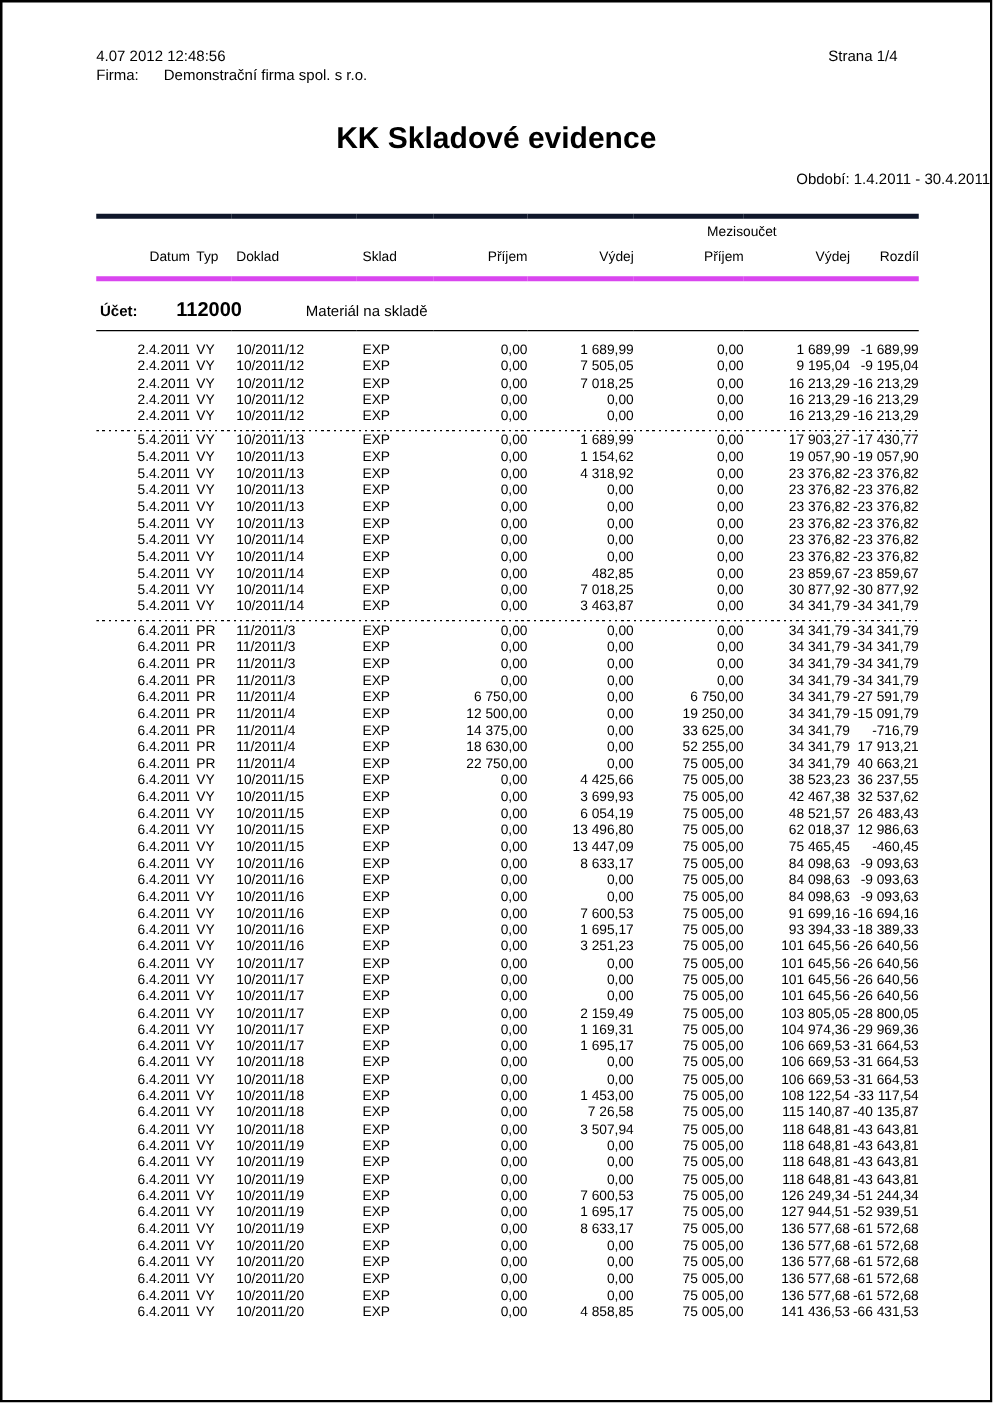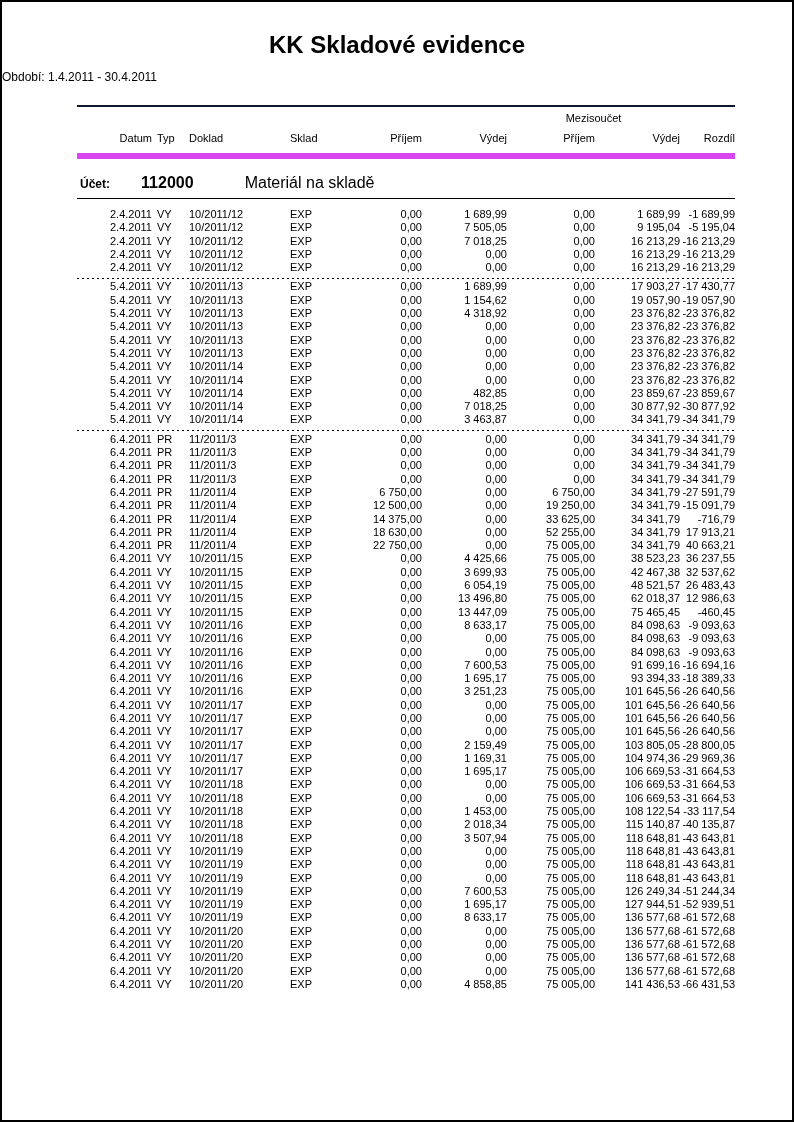--- a/index.html
+++ b/index.html
@@ -8,54 +8,61 @@
     border:2px solid #000; background:#fff; color:#000;
     font-family:"Liberation Sans", sans-serif; overflow:hidden;
   }
   .meta-row {
     display:flex; justify-content:space-between;
     margin:36px 74px 0 75px; font-size:12px; line-height:15px;
   }
   .firma-row { margin:0 74px 0 75px; font-size:12px; line-height:15px; }
   .firma-name { margin-left:20px; }
   .title { text-align:center; font-size:24px; line-height:30px; font-weight:bold; margin:28px 0 0 0; }
-  .period { text-align:left; font-size:12px; line-height:15px; margin-top:10px; }
+  .period { text-align:right; font-size:12px; line-height:15px; margin-top:10px; }
 
   table.report {
     border-collapse:collapse; table-layout:fixed;
     width:658px; margin:20px 0 0 75px; font-size:11px;
   }
   table.report td { padding:0; white-space:nowrap; overflow:hidden; }
   .r { text-align:right; }
   .c { text-align:center; }
   .pl5 { padding-left:5px !important; }
   .pl4 { padding-left:4px !important; }
 
-  thead tr.group-row td { border-top:2px solid #0f172a; height:17px; vertical-align:bottom; }
-  thead tr.label-row td { height:20px; vertical-align:bottom; border-bottom:6px solid #d946ef; padding-bottom:9px; }
+  thead tr.group-row td { border-top:4px solid #0f172a; height:17px; vertical-align:bottom; }
+  thead tr.label-row td { height:20px; vertical-align:bottom; border-bottom:4px solid #d946ef; padding-bottom:9px; }
 
   tbody.account-section td { border-bottom:1px solid #000; height:33px; vertical-align:bottom; padding-bottom:6px; }
   .acct-label { font-weight:bold; font-size:12px; margin-left:3px; }
   .acct-num { font-weight:bold; font-size:16px; margin-left:28px; }
-  .acct-name { font-size:16px; margin-left:48px; }
+  .acct-name { font-size:12px; margin-left:48px; }
 
   tbody.data-section tr.spacer td { height:9px; border:none; }
   tbody.data-section td { height:13.3px; line-height:13.3px; }
   tbody.data-section tr.sep td { height:6px; }
   tbody.data-section tr.sep .dash {
     height:1px; margin-top:2px;
     background:repeating-linear-gradient(90deg,#000 0,#000 2px,transparent 2px,transparent 5px);
   }
 </style>
 </head>
 <body>
 
 <div class="page">
 
-
+  <div class="meta-row">
+    <span>4.07 2012 12:48:56</span>
+    <span>Strana 1/4</span>
+  </div>
+
+  <div class="firma-row">
+    <span>Firma:</span><span class="firma-name">Demonstrační firma spol. s r.o.</span>
+  </div>
 
   <div class="title">KK Skladové evidence</div>
   <div class="period">Období: 1.4.2011 - 30.4.2011</div>
 
   <table class="report">
     <colgroup>
       <col style="width:75px">
         <col style="width:33px">
         <col style="width:100px">
       <col style="width:62px">
@@ -109,21 +116,21 @@
         </tr>
         <tr>
           <td class="r">2.4.2011</td>
           <td class="pl5">VY</td>
           <td class="pl4">10/2011/12</td>
           <td class="pl5">EXP</td>
           <td class="r">0,00</td>
           <td class="r">7 505,05</td>
           <td class="r">0,00</td>
           <td class="r">9 195,04</td>
-          <td class="r">-5 195,04</td>
+          <td class="r">-9 195,04</td>
         </tr>
         <tr>
           <td class="r">2.4.2011</td>
           <td class="pl5">VY</td>
           <td class="pl4">10/2011/12</td>
           <td class="pl5">EXP</td>
           <td class="r">0,00</td>
           <td class="r">7 018,25</td>
           <td class="r">0,00</td>
           <td class="r">16 213,29</td>
@@ -600,21 +607,21 @@
           <td class="r">75 005,00</td>
           <td class="r">108 122,54</td>
           <td class="r">-33 117,54</td>
         </tr>
         <tr>
           <td class="r">6.4.2011</td>
           <td class="pl5">VY</td>
           <td class="pl4">10/2011/18</td>
           <td class="pl5">EXP</td>
           <td class="r">0,00</td>
-          <td class="r">2 018,34</td>
+          <td class="r">7 26,58</td>
           <td class="r">75 005,00</td>
           <td class="r">115 140,87</td>
           <td class="r">-40 135,87</td>
         </tr>
         <tr>
           <td class="r">6.4.2011</td>
           <td class="pl5">VY</td>
           <td class="pl4">10/2011/18</td>
           <td class="pl5">EXP</td>
           <td class="r">0,00</td>

